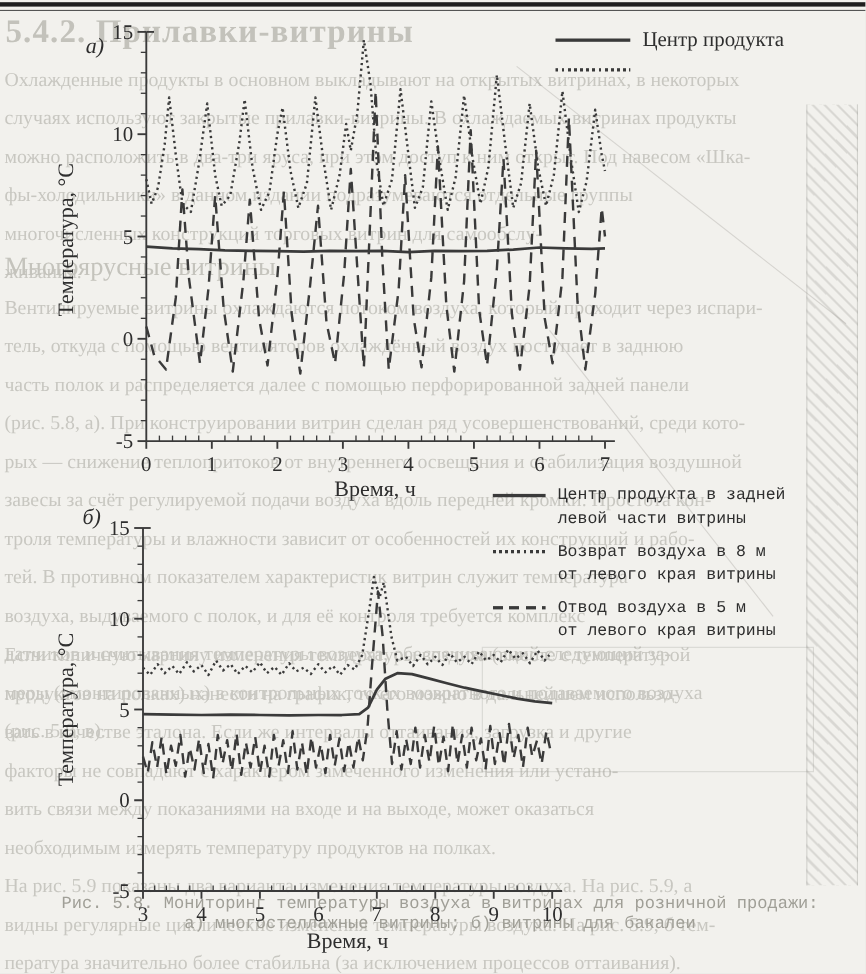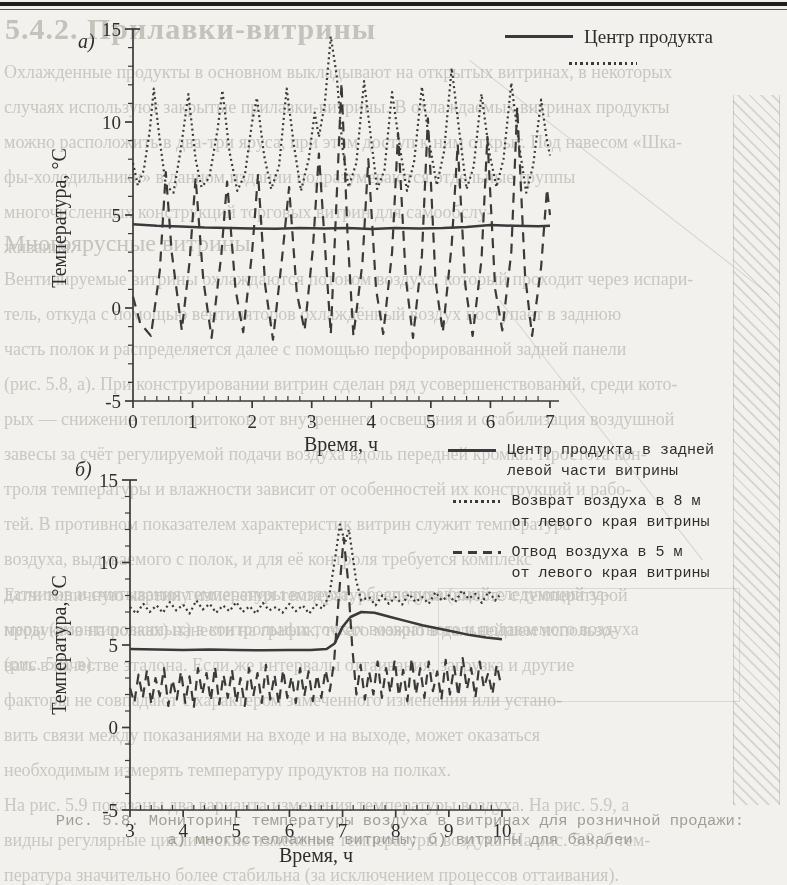--- a/index.html
+++ b/index.html
@@ -25,21 +25,21 @@
     border-left:1px solid rgba(150,149,143,.35);border-right:1px solid rgba(150,149,143,.35);}
   .ghost-box{position:absolute;z-index:1;pointer-events:none;border:1px solid rgba(160,159,152,.30);}
   .ghost-diag{position:absolute;z-index:1;pointer-events:none;height:1px;
     background:rgba(160,159,152,.35);transform-origin:0 0;}
 
   
   #charts-svg{position:absolute;left:0;top:0;z-index:2;}
 
   
   .legend{position:absolute;z-index:3;display:flex;flex-direction:column;color:#2e2e2e;}
-  .legend-row{display:flex;align-items:flex-start;justify-content:center;}
+  .legend-row{display:flex;align-items:flex-start;}
   .legend-sample{display:inline-block;flex:0 0 auto;margin-right:11px;height:2.5px;}
   .ls-solid{background:#3a3a3a;}
   .ls-dotted{background:repeating-linear-gradient(90deg,#3a3a3a 0 2.5px,transparent 2.5px 5.6px);}
   .ls-dashed{background:repeating-linear-gradient(90deg,#3a3a3a 0 9px,transparent 9px 15px);}
   .legend-label{white-space:pre-line;}
   #legend-a{left:505px;top:26px;gap:5px;font-size:19px;}
   #legend-a .legend-sample{width:68px;margin-top:9px;}
   #legend-b{left:448px;top:440px;gap:9px;font-size:15px;line-height:21px;font-family:Liberation Mono, monospace;}
   #legend-b .legend-sample{width:48px;margin-top:9px;}
 </style>

